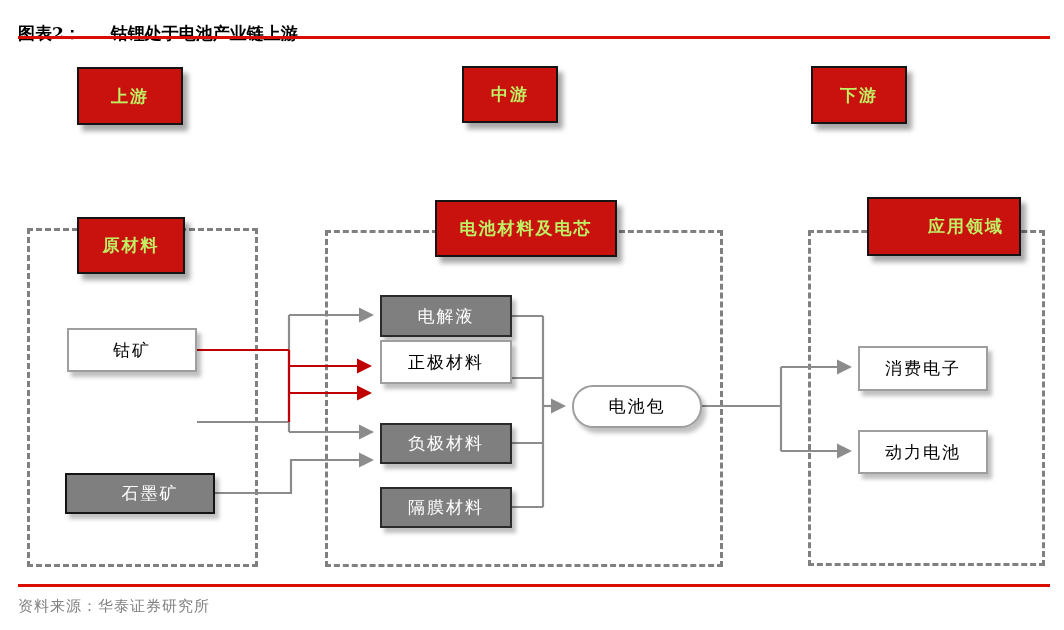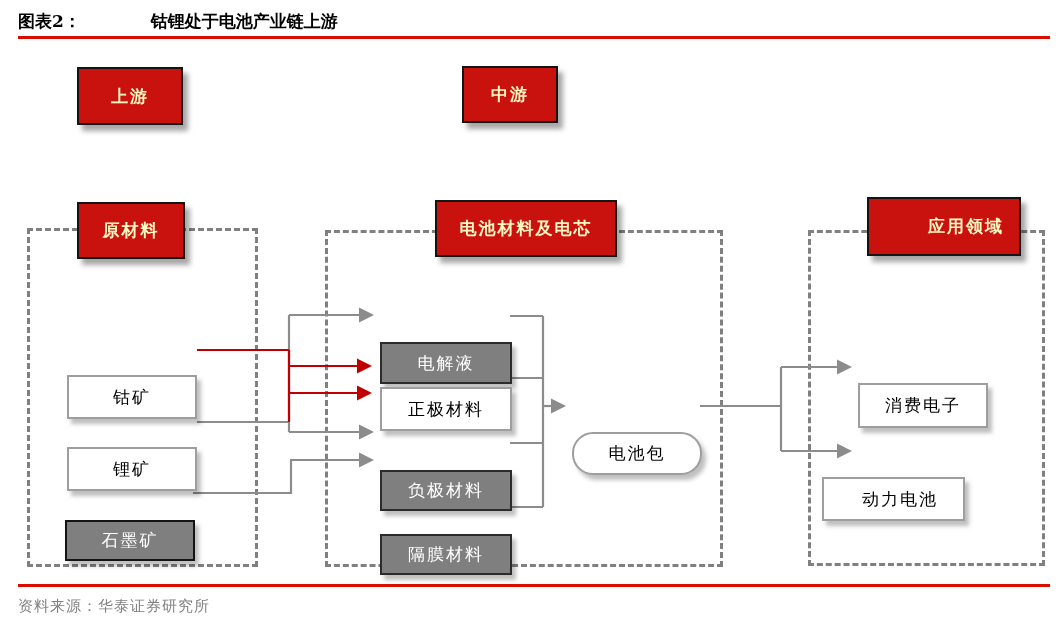--- a/index.html
+++ b/index.html
@@ -5,24 +5,24 @@
   html,body{margin:0;padding:0;background:#ffffff;}
   #canvas{
     position:relative;
     width:1064px;height:630px;
     background:#ffffff;
     font-family:"Liberation Sans", sans-serif;
     overflow:hidden;
   }
   
   .caption{
-    position:absolute;left:18px;top:10px;
+    position:absolute;left:18px;top:22px;
     font-family:"DejaVu Serif", serif;
     font-weight:bold;font-size:17px;color:#000;
-    display:flex;align-items:flex-start;gap:40px;
+    display:flex;align-items:flex-start;
   }
   .caption .cap-label{margin-right:30px;}
   .rule{position:absolute;left:18px;width:1032px;height:3px;background:#d90d00;}
   .rule.top{top:36px;}
   .rule.bottom{top:584px;}
   .source{
     position:absolute;left:18px;top:597px;
     font-family:Liberation Mono, monospace;
     font-size:15px;color:#808080;letter-spacing:1px;
   }
@@ -33,84 +33,86 @@
     background:transparent;
   }
   #dash-upstream{left:27px;top:228px;width:225px;height:333px;}
   #dash-midstream{left:325px;top:230px;width:392px;height:331px;}
   #dash-downstream{left:808px;top:230px;width:231px;height:330px;}
   
   .redbox{
     position:absolute;
     background:#c9110e;
     border:2px solid #141414;
-    color:#fef9c3;
+    color:#bef264;
     display:flex;align-items:center;justify-content:center;
     font-family:"DejaVu Serif", serif;
     font-weight:bold;font-size:17px;letter-spacing:2px;
     box-shadow:5px 6px 5px rgba(0,0,0,0.35);
     z-index:4;
   }
   #stage-up{left:77px;top:67px;width:102px;height:54px;}
   #stage-mid{left:462px;top:66px;width:92px;height:53px;}
   #stage-down{left:811px;top:66px;width:92px;height:54px;}
-  #hdr-raw{left:77px;top:202px;width:104px;height:53px;}
+  #hdr-raw{left:77px;top:217px;width:104px;height:53px;}
   #hdr-cell{left:435px;top:200px;width:178px;height:53px;}
   #hdr-app{left:867px;top:197px;width:106px;height:55px;padding-left:44px;}
   
   .node{
     position:absolute;
     display:flex;align-items:center;justify-content:center;
     font-size:17px;letter-spacing:2px;
     z-index:3;
-    margin-top:47px;
   }
   .node.white{
     background:#ffffff;
     border:2px solid #9e9e9e;
     color:#000;
     font-family:Liberation Sans, sans-serif;
     box-shadow:4px 5px 4px rgba(0,0,0,0.25);
   }
   .node.gray{
     background:#7f7f7f;
     border:2px solid #2b2b2b;
     color:#ffffff;
     font-family:"DejaVu Sans", sans-serif;
     box-shadow:4px 5px 4px rgba(0,0,0,0.25);
   }
   #n-cobalt{left:67px;top:328px;width:126px;height:40px;}
   #n-lithium{left:67px;top:400px;width:126px;height:40px;}
-  #n-graphite{left:65px;top:473px;width:126px;height:37px;border-color:#141414;}
+  #n-graphite{left:65px;top:473px;width:126px;height:37px;border-color:#141414;padding-left:20px;}
   #n-electrolyte{left:380px;top:295px;width:128px;height:38px;}
   #n-cathode{left:380px;top:340px;width:128px;height:40px;}
   #n-anode{left:380px;top:423px;width:128px;height:37px;}
   #n-separator{left:380px;top:487px;width:128px;height:37px;}
   #n-pack{left:572px;top:385px;width:126px;height:39px;border-radius:21px;}
-  #n-consumer{left:858px;top:336px;width:126px;height:41px;}
-  #n-power{left:822px;top:430px;width:126px;height:40px;padding-left:13px;}
+  #n-consumer{left:858px;top:346px;width:126px;height:41px;}
+  #n-power{left:858px;top:430px;width:126px;height:40px;}
   
   #wires{position:absolute;left:0;top:0;z-index:2;}
 </style>
 </head>
 <body>
 
 <div id="canvas">
 
   <div class="caption">
     <span class="cap-label">图表2：</span>
     <span class="cap-title">钴锂处于电池产业链上游</span>
   </div>
   <div class="rule top"></div>
 
   <div class="redbox" id="stage-up">
     <span>上游</span>
   </div>
   <div class="redbox" id="stage-mid">
     <span>中游</span>
+  </div>
+  <div class="redbox" id="stage-down">
+    <span>下游</span>
   </div>
 
   <div class="dashed" id="dash-upstream"></div>
   <div class="dashed" id="dash-midstream"></div>
   <div class="dashed" id="dash-downstream"></div>
 
   <svg id="wires" width="1064" height="630" viewBox="0 0 1064 630">
     <defs>
       <marker id="ag" viewBox="0 0 10 10" refX="8" refY="5" markerWidth="7" markerHeight="7" orient="auto">
         <path d="M0,0 L10,5 L0,10 z" fill="#8c8c8c"></path>
@@ -150,23 +152,20 @@
   <div class="redbox" id="hdr-cell">
     <span>电池材料及电芯</span>
   </div>
   <div class="redbox" id="hdr-app">
     <span>应用领域</span>
   </div>
 
   <div class="node white" id="n-cobalt">
     <span>钴矿</span>
   </div>
-  <div class="node white" id="n-lithium">
-    <span>锂矿</span>
-  </div>
   <div class="node gray" id="n-graphite">
     <span>石墨矿</span>
   </div>
 
   <div class="node gray" id="n-electrolyte">
     <span>电解液</span>
   </div>
   <div class="node white" id="n-cathode">
     <span>正极材料</span>
   </div>

